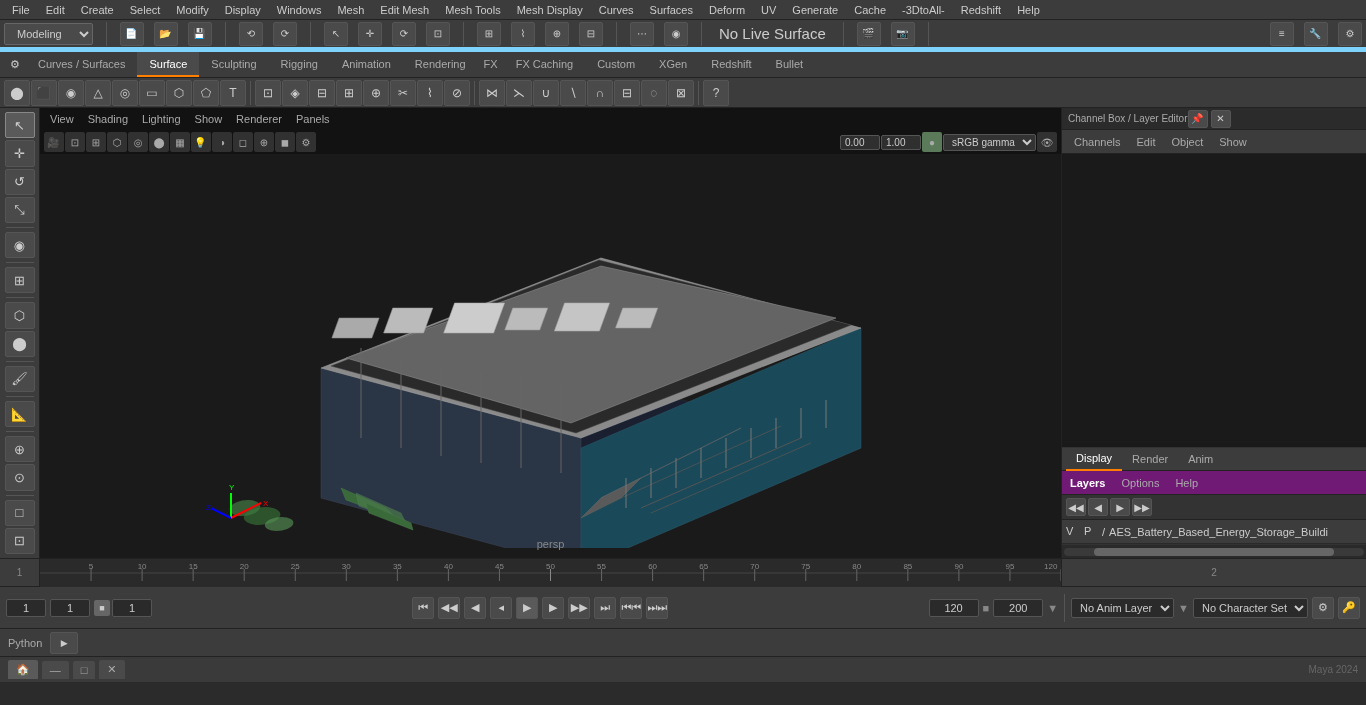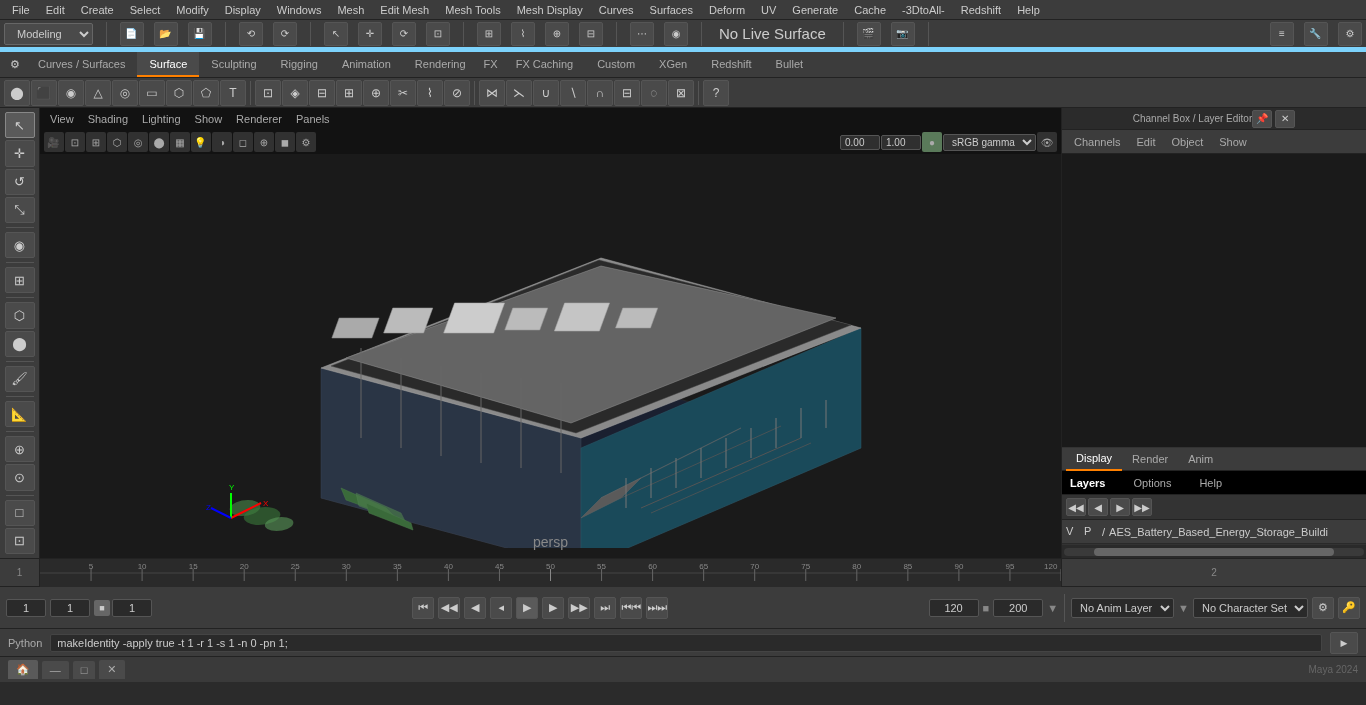--- a/index.html
+++ b/index.html
@@ -144,21 +144,21 @@
       background: #1a1a1a;
       position: relative;
       overflow: hidden;
     }
     #viewport-label {
       position: absolute;
       bottom: 8px;
       left: 50%;
       transform: translateX(-50%);
       color: #888;
-      font-size: 14px;
+      font-size: 11px;
     }
     #viewport-menu {
       position: absolute;
       top: 0; left: 0; right: 0;
       height: 22px;
       display: flex;
       align-items: center;
       padding: 0 4px;
       gap: 2px;
       background: rgba(0,0,0,0.3);
@@ -222,21 +222,21 @@
       background: #3c3c3c;
       border-left: 1px solid #222;
       display: flex;
       flex-direction: column;
     }
     #right-panel-header {
       height: 22px;
       background: #2b2b2b;
       display: flex;
       align-items: center;
-      justify-content: center;
+      justify-content: flex-start;
       padding: 0 6px;
       font-size: 10px;
       color: #aaa;
       border-bottom: 1px solid #222;
     }
     #right-panel-tabs {
       height: 24px;
       display: flex;
       align-items: center;
       background: #3c3c3c;
@@ -677,21 +677,21 @@
     </div>
 
     <div style="flex:1; background:#1a1a1a;"></div>
 
     <div id="right-panel-tabs" style="border-top: 1px solid #333;">
       <div class="rp-tab active">Display</div>
       <div class="rp-tab">Render</div>
       <div class="rp-tab">Anim</div>
     </div>
 
-    <div style="height:24px; display:flex; background:#000000; border-bottom:1px solid #222;gap:12px;">
+    <div style="height:24px; display:flex; background:#701a75; border-bottom:1px solid #222;">
       <div class="rp-subtab" style="color:#fff; font-weight:bold;">Layers</div>
       <div class="rp-subtab">Options</div>
       <div class="rp-subtab">Help</div>
     </div>
 
     <div id="rp-layers-toolbar">
       <div class="rp-icon-btn">◀◀</div>
       <div class="rp-icon-btn">◀</div>
       <div class="rp-icon-btn">▶</div>
       <div class="rp-icon-btn">▶▶</div>
@@ -805,21 +805,20 @@
   <select class="transport-dropdown">
     <option>No Character Set</option>
   </select>
 
   <div class="transport-btn">⚙</div>
   <div class="transport-btn">🔑</div>
 </div>
 
 <div id="status-bar">
   <span class="status-label">Python</span>
-  <input id="cmd-line" type="text" value="makeIdentity -apply true -t 1 -r 1 -s 1 -n 0 -pn 1;" style="">
   <div class="transport-btn" style="width:28px; font-size:9px;">▶</div>
 </div>
 
 <div id="bottom-bar" style="height:26px; background:#3a3a3a; display:flex; align-items:center; padding:0 8px; border-top:1px solid #222; gap:4px;">
   <div class="bottom-tab active">🏠</div>
   <div class="bottom-tab">—</div>
   <div class="bottom-tab">□</div>
   <div class="bottom-tab">✕</div>
   <div class="spacer"></div>
   <span style="font-size:10px; color:#666;">Maya 2024</span>

